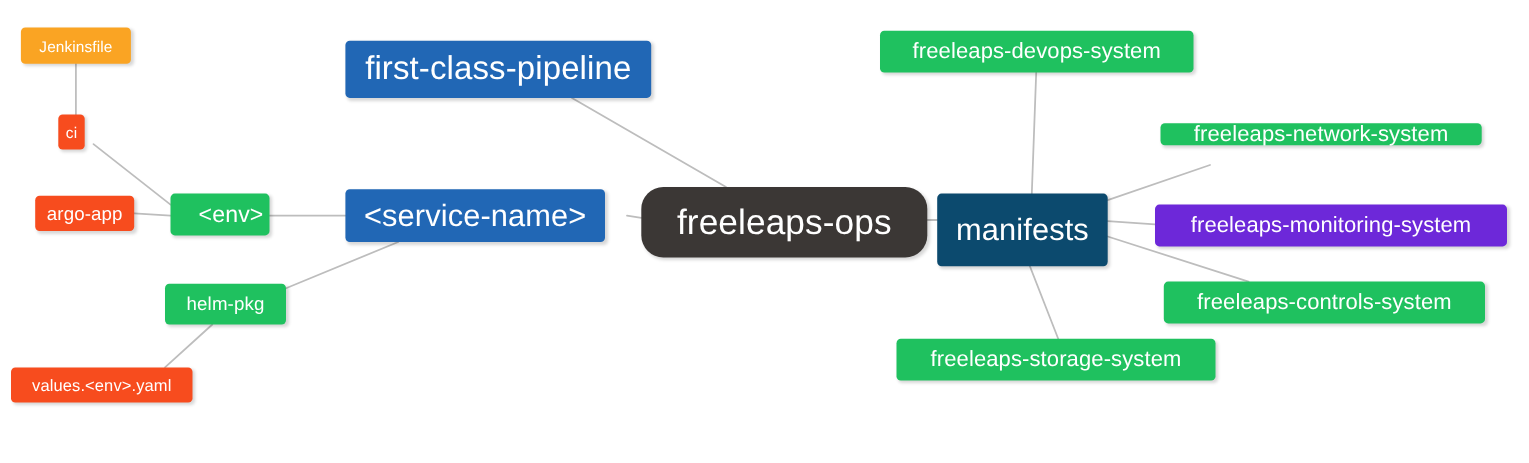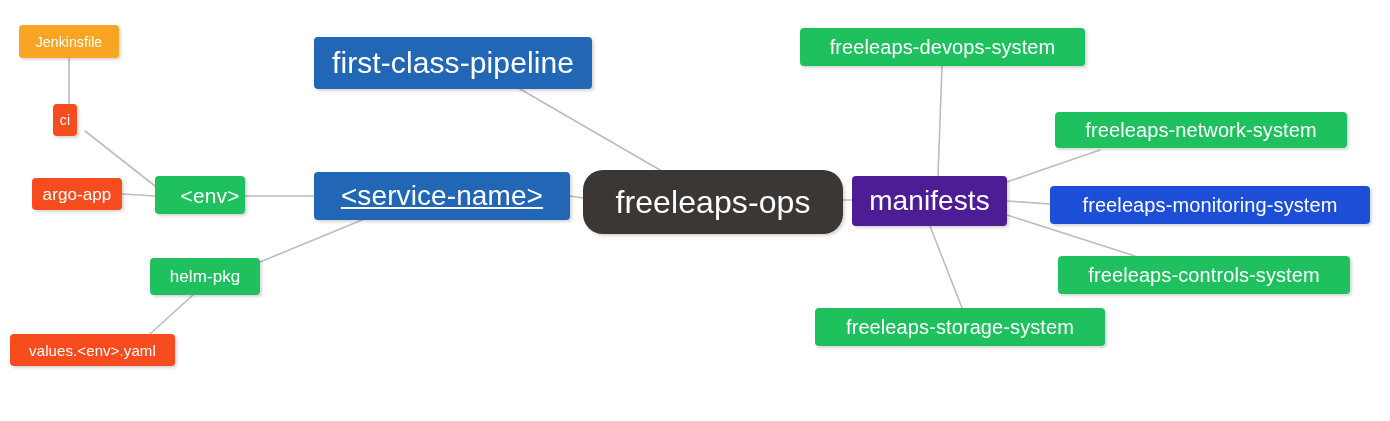--- a/index.html
+++ b/index.html
@@ -84,36 +84,36 @@
       </div>
       <div class="node" style="left: 150px; top: 258px; width: 110px; height: 37px; background: rgb(31, 193, 95); font-size: 17px;">
         <span class="n-label">helm-pkg</span>
       </div>
       <div class="node" style="left: 10px; top: 334px; width: 165px; height: 32px; background: rgb(247, 76, 30); font-size: 15px;">
         <span class="n-label">values.&lt;env&gt;.yaml</span>
       </div>
       <div class="node" style="left: 314px; top: 37px; width: 278px; height: 52px; background: rgb(33, 103, 181); font-size: 30px; text-align: center;">
         <span class="n-label">first-class-pipeline</span>
       </div>
-      <div class="node" style="left: 314px; top: 172px; width: 256px; height: 48px; background: rgb(33, 103, 181); font-size: 28px; text-decoration: underline;">
+      <div class="node" style="left: 314px; top: 172px; width: 236px; height: 48px; background: rgb(33, 103, 181); font-size: 28px;">
         <span class="n-label">&lt;service-name&gt;</span>
       </div>
       <div class="node root" style="left: 583px; top: 170px; width: 260px; height: 64px; background: rgb(59, 55, 53); font-size: 32px; border-radius: 20px;">
         <span class="n-label">freeleaps-ops</span>
       </div>
-      <div class="node" style="left: 852px; top: 176px; width: 155px; height: 50px; background: #4c1d95; font-size: 28px;">
+      <div class="node" style="left: 852px; top: 176px; width: 155px; height: 66px; background: #0c4a6e; font-size: 28px;">
         <span class="n-label">manifests</span>
       </div>
       <div class="node" style="left: 800px; top: 28px; width: 285px; height: 38px; background: rgb(31, 193, 95); font-size: 20px;">
         <span class="n-label">freeleaps-devops-system</span>
       </div>
-      <div class="node" style="left: 1055px; top: 112px; width: 292px; height: 36px; background: rgb(31, 193, 95); font-size: 20px;">
+      <div class="node" style="left: 1055px; top: 112px; width: 292px; height: 20px; background: rgb(31, 193, 95); font-size: 20px;">
         <span class="n-label">freeleaps-network-system</span>
       </div>
-      <div class="node" style="left: 1050px; top: 186px; width: 320px; height: 38px; background: #1d4ed8; font-size: 20px;">
+      <div class="node" style="left: 1050px; top: 186px; width: 320px; height: 38px; background: #6d28d9; font-size: 20px;">
         <span class="n-label">freeleaps-monitoring-system</span>
       </div>
       <div class="node" style="left: 1058px; top: 256px; width: 292px; height: 38px; background: rgb(31, 193, 95); font-size: 20px;">
         <span class="n-label">freeleaps-controls-system</span>
       </div>
       <div class="node" style="left: 815px; top: 308px; width: 290px; height: 38px; background: rgb(31, 193, 95); font-size: 20px;">
         <span class="n-label">freeleaps-storage-system</span>
       </div>
     </div>
 </div>

